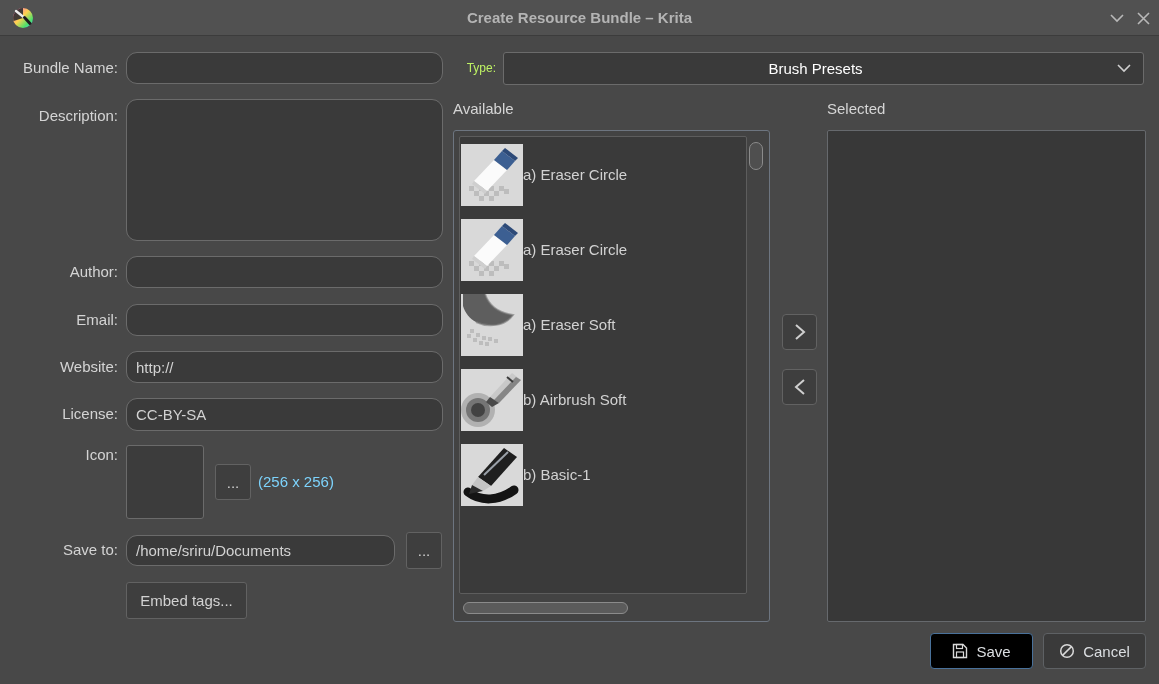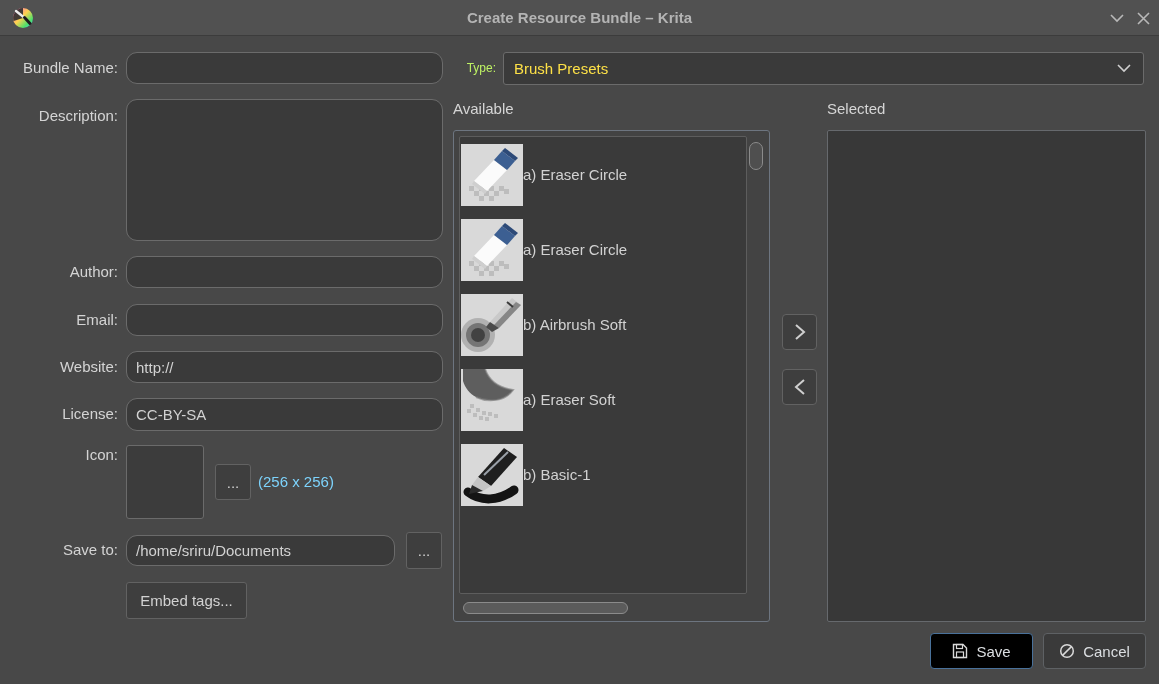--- a/index.html
+++ b/index.html
@@ -39,21 +39,21 @@
   .icon-size{position:absolute;left:258px;top:473px;color:#7dd3fc;font-size:15px;}
   .lab-save{top:541px;}     .in-save{left:126px;top:535px;width:269px;height:31px;}
   .save-browse{left:406px;top:532px;width:36px;height:37px;}
   .embed-btn{left:126px;top:582px;width:121px;height:37px;}
   
   .type-label{position:absolute;left:426px;top:61px;width:70px;text-align:right;color:#bef264;font-size:12px;}
   .combo{
     position:absolute;left:503px;top:52px;width:641px;height:33px;background:#3a3a3a;
     border:1px solid #6b6b6b;border-radius:3px;display:flex;align-items:center;cursor:pointer;
   }
-  .combo-value{margin-left:10px;color:#fde047;font-size:15px;flex:1;}
+  .combo-value{margin-left:10px;color:#ffffff;font-size:15px;flex:1;text-align:center;}
   .combo-arrow{margin-right:12px;display:flex;}
   
   .panel-heading{position:absolute;color:#d6d6d6;font-size:15px;top:100px;}
   .avail-heading{left:453px;}
   .sel-heading{left:827px;}
   .avail-group{position:absolute;left:453px;top:130px;width:317px;height:492px;border:1px solid #6d7580;border-radius:3px;background:#434343;}
   .avail-list{position:absolute;left:5px;top:5px;width:288px;height:458px;background:#3a3a3a;border:1px solid #5d5d5d;border-radius:2px;overflow:hidden;}
   .list-row{display:flex;align-items:center;height:75px;cursor:pointer;}
   .thumb{width:62px;height:62px;margin-left:1px;background:#d9d9d9;flex:0 0 62px;}
   .thumb svg{display:block;width:62px;height:62px;}
@@ -191,54 +191,54 @@
       <polygon points="41,7 44,4 57,14 54,17" fill="#2d4a78"></polygon>
     </svg>
           </span>
     <span class="item-label">a) Eraser Circle</span>
   </div>
 
 
   <div class="list-row">
     <span class="thumb">
             <svg viewBox="0 0 62 62">
-      <circle cx="17" cy="41" r="17" fill="#3a3a3a" opacity="0.25"></circle>
-      <circle cx="17" cy="41" r="12" fill="#3a3a3a" opacity="0.5"></circle>
-      <circle cx="17" cy="41" r="7" fill="#3a3a3a" opacity="0.85"></circle>
-      <polygon points="29,28 51,4 60,11 38,34" fill="#c9c9c9"></polygon>
-      <polygon points="33,31 55,8 60,11 38,34" fill="#868686"></polygon>
-      <polygon points="25,33 29,28 38,34 31,38" fill="#4a4a4a"></polygon>
-      <line x1="46" y1="8" x2="52" y2="13" stroke="#3a3a3a" stroke-width="2"></line>
-    </svg>
-          </span>
-    <span class="item-label">b) Airbrush Soft</span>
-  </div>
-
-  <div class="list-row">
-    <span class="thumb">
-            <svg viewBox="0 0 62 62">
       <rect x="6" y="40" width="4" height="4" fill="#bdbdbd"></rect>
               <rect x="12" y="44" width="4" height="4" fill="#bdbdbd"></rect>
               <rect x="18" y="47" width="4" height="4" fill="#bdbdbd"></rect>
               <rect x="24" y="48" width="4" height="4" fill="#bdbdbd"></rect>
               <rect x="9" y="35" width="4" height="4" fill="#bdbdbd"></rect>
               <rect x="15" y="39" width="4" height="4" fill="#bdbdbd"></rect>
               <rect x="21" y="42" width="4" height="4" fill="#bdbdbd"></rect>
               <rect x="27" y="43" width="4" height="4" fill="#bdbdbd"></rect>
               <rect x="33" y="45" width="4" height="4" fill="#bdbdbd"></rect>
       <path d="M24,0 C28,12 38,19 52,21 C44,32 28,34 15,28 C9,25 4,19 2,12 L2,0 Z" fill="#5e5e5e"></path>
       <path d="M24,0 C28,12 38,19 52,21 C44,32 28,34 15,28" fill="none" stroke="#777777" stroke-width="2" opacity="0.6"></path>
     </svg>
           </span>
     <span class="item-label">a) Eraser Soft</span>
   </div>
 
   <div class="list-row">
     <span class="thumb">
             <svg viewBox="0 0 62 62">
+      <circle cx="17" cy="41" r="17" fill="#3a3a3a" opacity="0.25"></circle>
+      <circle cx="17" cy="41" r="12" fill="#3a3a3a" opacity="0.5"></circle>
+      <circle cx="17" cy="41" r="7" fill="#3a3a3a" opacity="0.85"></circle>
+      <polygon points="29,28 51,4 60,11 38,34" fill="#c9c9c9"></polygon>
+      <polygon points="33,31 55,8 60,11 38,34" fill="#868686"></polygon>
+      <polygon points="25,33 29,28 38,34 31,38" fill="#4a4a4a"></polygon>
+      <line x1="46" y1="8" x2="52" y2="13" stroke="#3a3a3a" stroke-width="2"></line>
+    </svg>
+          </span>
+    <span class="item-label">b) Airbrush Soft</span>
+  </div>
+
+  <div class="list-row">
+    <span class="thumb">
+            <svg viewBox="0 0 62 62">
       <path d="M7,48 C20,58 38,57 53,46" stroke="#141414" stroke-width="9" fill="none" stroke-linecap="round"></path>
       <polygon points="17,33 43,4 56,13 30,42" fill="#1f1f1f"></polygon>
       <line x1="23" y1="31" x2="47" y2="8" stroke="#9aa0a8" stroke-width="2"></line>
       <polygon points="11,41 17,33 30,42 22,47" fill="#c4c4c4"></polygon>
       <polygon points="11,41 22,47 8,50" fill="#2a2a2a"></polygon>
     </svg>
           </span>
     <span class="item-label">b) Basic-1</span>
   </div>
 </div>

